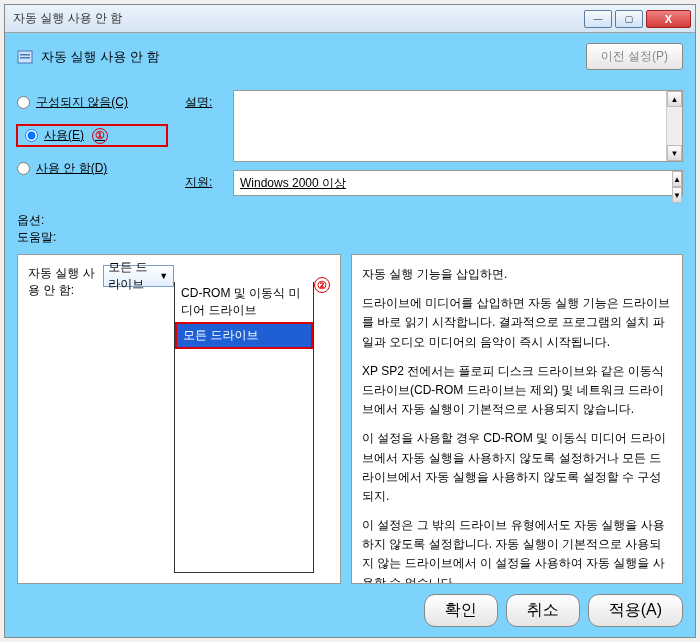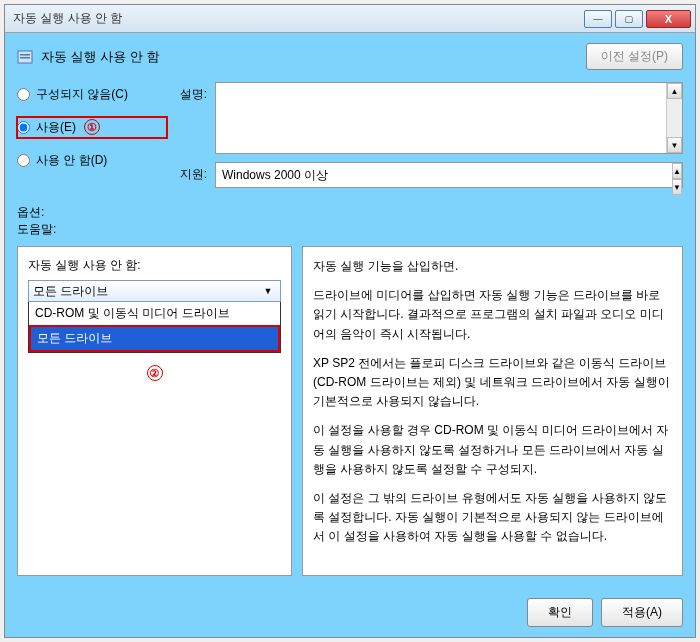--- a/index.html
+++ b/index.html
@@ -15,57 +15,57 @@
 
 .content { padding: 10px 12px 50px 12px; height: calc(100% - 28px); position: relative; }
 
 .header { display:flex; align-items:center; gap:8px; margin-bottom:10px; }
 .header-icon { width:16px; height:16px; }
 .header-title { font-size: 13px; }
 .header-btns { margin-left:auto; display:flex; gap:0; }
 .hbtn { padding: 4px 14px; border:1px solid #888; background: linear-gradient(#fff,#e5e5e5); border-radius:3px; cursor:pointer; font-size:12px; }
 .hbtn.disabled { color:#888; }
 
-.top-grid { display:flex; margin-top: 12px; }
+.top-grid { display:flex; gap: 18px; margin-top: 20px; text-decoration: underline; }
 .radio-col { display:flex; flex-direction:column; gap: 14px; padding-top:4px; width: 150px; }
 .radio-row { display:flex; align-items:center; gap:6px; cursor:pointer; }
 .radio-row input { cursor:pointer; }
 .radio-row .txt { }
 .annot-1 { color:#d00; font-weight:bold; margin-left:8px; border:1px solid #d00; border-radius:50%; width:16px; height:16px; display:inline-flex; align-items:center; justify-content:center; font-size:11px; }
-.redbox { outline: 2px solid #d00; outline-offset: -1px; display:inline-flex; align-items:flex-start; padding: 2px 4px 2px 0; }
+.redbox { outline: 2px solid #d00; outline-offset: -1px; display:inline-flex; align-items:center; padding: 2px 4px 2px 8px; }
 
 .desc-col { flex:1; display:grid; grid-template-columns: 40px 1fr; gap: 8px 8px; align-items:start; }
-.desc-label { text-align:right; padding-top:4px; }
+.desc-label { text-align:left; padding-top:4px; }
 .desc-box { height: 72px; border:1px solid #999; background:#fff; position:relative; }
 .desc-box .sb { position:absolute; right:0; top:0; bottom:0; width:16px; background:#eee; border-left:1px solid #ccc; display:flex; flex-direction:column; justify-content:space-between; }
 .sb-btn { height:16px; background:linear-gradient(#fdfdfd,#ddd); border:1px solid #bbb; font-size:8px; display:flex; align-items:center; justify-content:center; cursor:pointer; }
 .support-box { height: 26px; border:1px solid #999; background:#fff; display:flex; align-items:center; padding: 0 6px; position:relative; }
 .support-box .sb { right:0; top:0; bottom:0; }
 
 .mid-labels { display:flex; margin-top:16px;flex-direction:column; }
 .mid-labels .lbl { width: 310px; }
 .mid-labels .lbl2 { }
 
 .lower { display:flex; gap: 10px; margin-top: 8px; height: 330px; }
 .panel { border:1px solid #999; background:#fff; padding:10px; }
-.panel.left { width: 275px; display:flex; flex-direction:column; }
+.panel.left { width: 324px; display:flex; flex-direction:row; }
 .panel.right { flex:1; overflow:auto; line-height:1.6; }
 .panel.right p { margin-bottom:10px; }
 
 .combo-label { margin-bottom:6px; }
 .combo { height: 22px; border:1px solid #7a9ec7; background: linear-gradient(#fff,#e3efff); display:flex; align-items:center; padding:0 4px; cursor:pointer; position:relative; }
 .combo .arrow { margin-left:auto; width:16px; text-align:center; font-size:9px; }
-.dropdown { border:1px solid #333; border-top:none; }
+.dropdown { border:1px solid #333; border-top:none;margin-top:17px; }
 .dd-item { padding:3px 6px; cursor:pointer; }
 .dd-item.sel { background:#1e5fd6; color:#fff; border: 2px solid #d00; }
 .annot-2 { color:#d00; font-weight:bold; border:1px solid #d00; border-radius:50%; width:16px; height:16px; display:inline-flex; align-items:center; justify-content:center; font-size:11px; margin: 12px auto 0 auto; }
 .annot-wrap { text-align:center; }
 
 .footer { position:absolute; bottom:10px; right:12px; display:flex; gap:8px; }
-.fbtn { padding:5px 20px; border:1px solid #888; background:linear-gradient(#fff,#e5e5e5); border-radius:3px; cursor:pointer; font-size:12px; }
+.fbtn { padding:5px 20px; border:1px solid #888; background:linear-gradient(#fff,#e5e5e5); border-radius:11px; cursor:pointer; font-size:16px; }
 </style>
 </head>
 <body>
 
 <div class="window">
 
   <div class="titlebar">
     <span class="titlebar-title">자동 실행 사용 안 함</span>
     <div class="win-btns">
       <div class="win-btn">—</div>
@@ -151,17 +151,18 @@
         <p>자동 실행 기능을 삽입하면.</p>
         <p>드라이브에 미디어를 삽입하면 자동 실행 기능은 드라이브를 바로 읽기 시작합니다. 결과적으로 프로그램의 설치 파일과 오디오 미디어의 음악이 즉시 시작됩니다.</p>
         <p>XP SP2 전에서는 플로피 디스크 드라이브와 같은 이동식 드라이브(CD-ROM 드라이브는 제외) 및 네트워크 드라이브에서 자동 실행이 기본적으로 사용되지 않습니다.</p>
         <p>이 설정을 사용할 경우 CD-ROM 및 이동식 미디어 드라이브에서 자동 실행을 사용하지 않도록 설정하거나 모든 드라이브에서 자동 실행을 사용하지 않도록 설정할 수 구성되지.</p>
         <p>이 설정은 그 밖의 드라이브 유형에서도 자동 실행을 사용하지 않도록 설정합니다. 자동 실행이 기본적으로 사용되지 않는 드라이브에서 이 설정을 사용하여 자동 실행을 사용할 수 없습니다.</p>
       </div>
     </div>
 
     <div class="footer">
       <button class="fbtn">확인</button>
+      <button class="fbtn">취소</button>
       <button class="fbtn">적용(A)</button>
     </div>
 
   </div>
 </div>
 
 </body></html>

